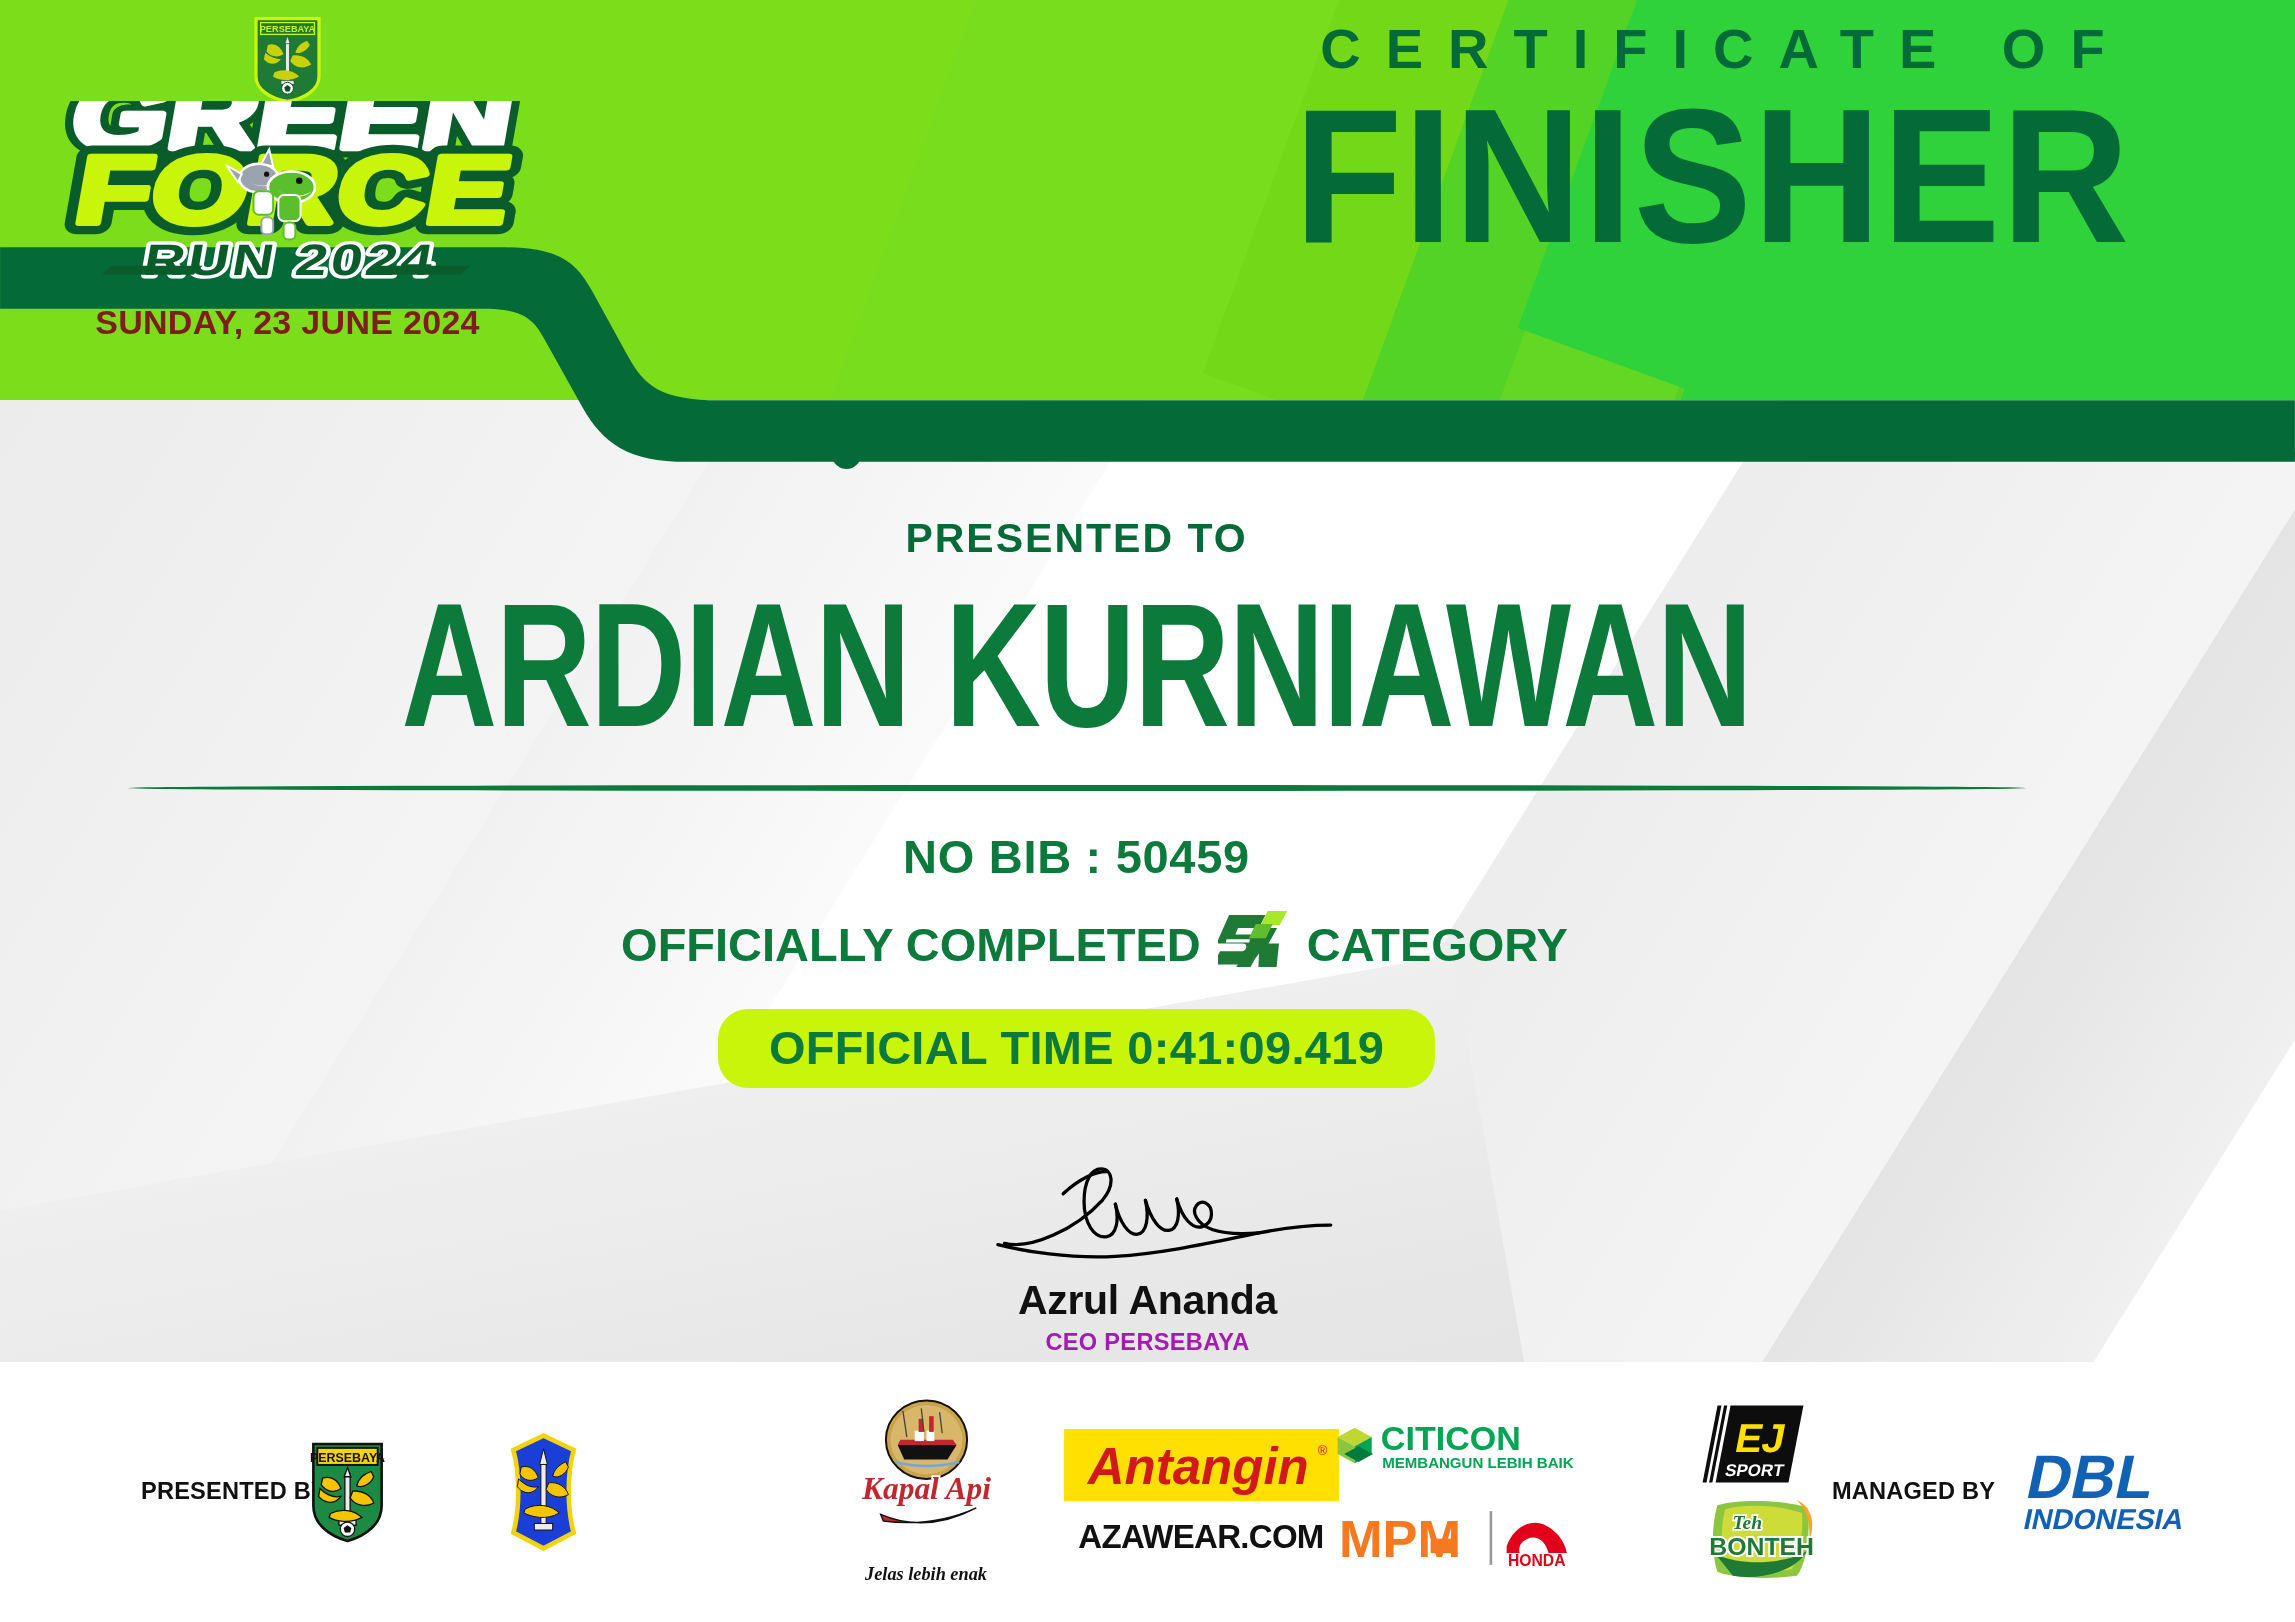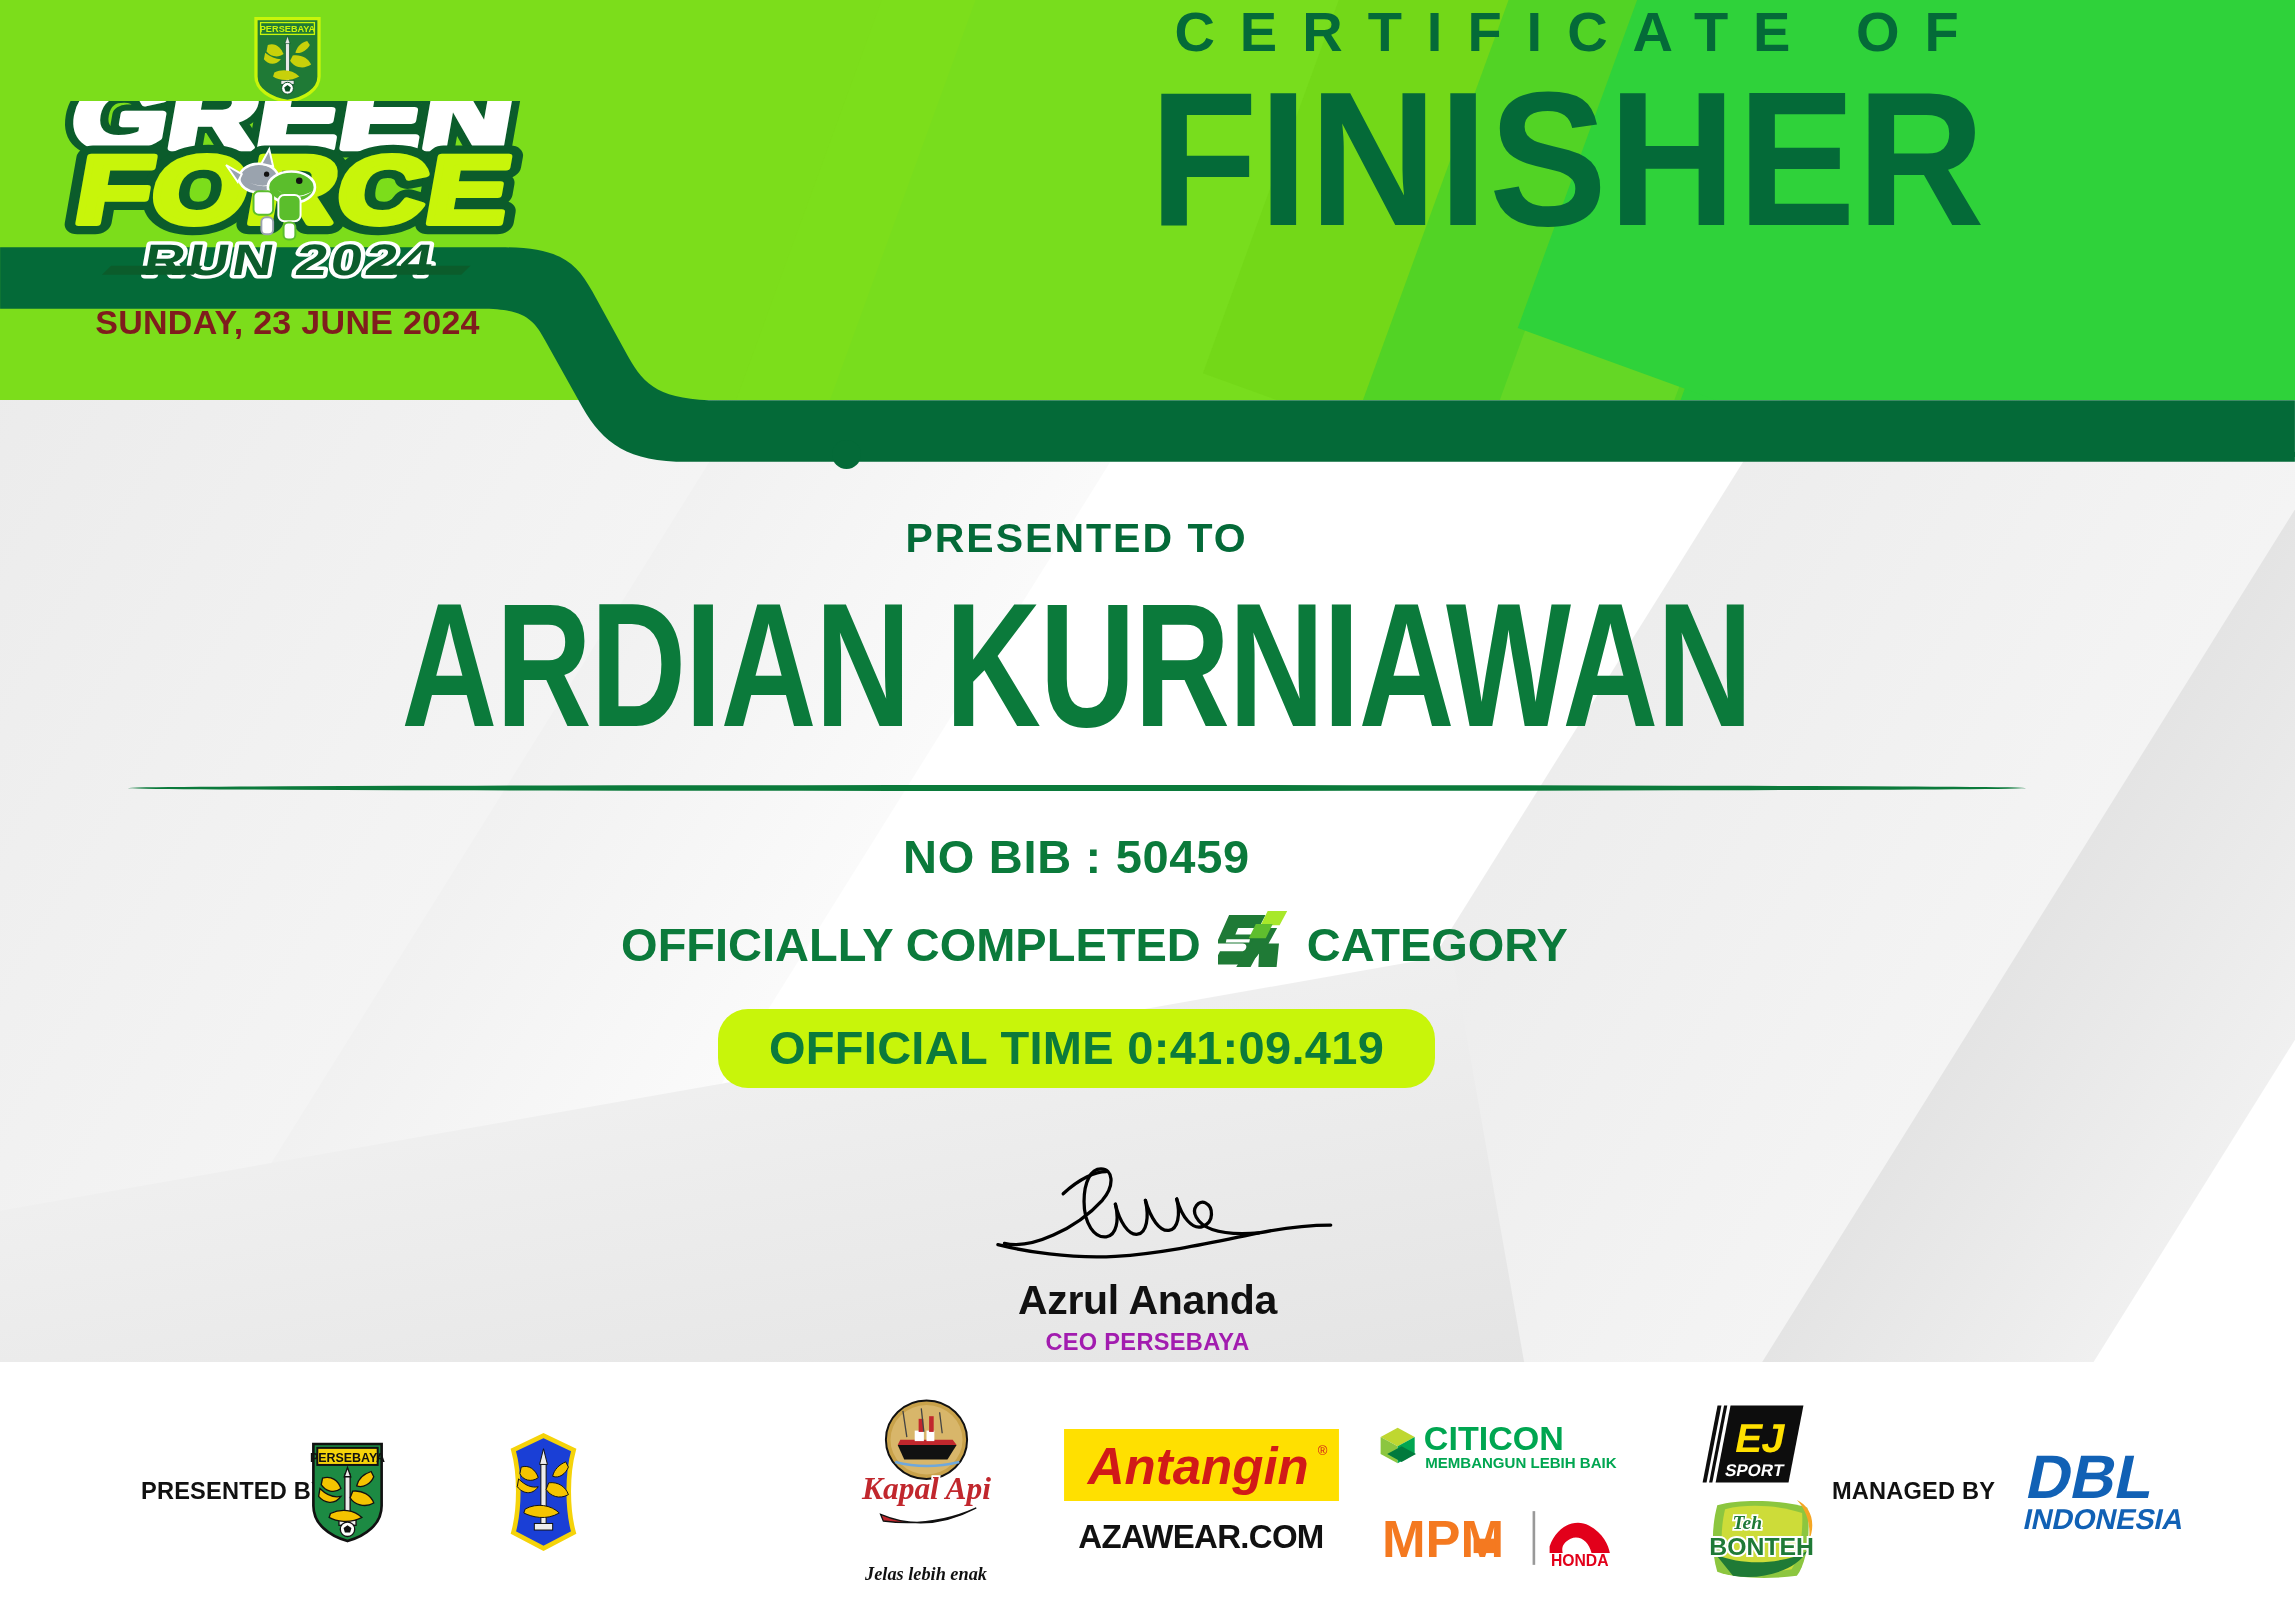--- a/index.html
+++ b/index.html
@@ -37,21 +37,21 @@
   .thin-rule{position:absolute;left:857px;top:452px;width:1438px;height:4.6px;background:#046A38;z-index:4;}
   .dot{position:absolute;left:832px;top:440px;width:29px;height:29px;border-radius:50%;background:#046A38;z-index:5;}
 
   
   .logo-block{position:absolute;left:39px;top:6.5px;width:497px;height:393px;z-index:6;text-align:center;}
   .crest{width:71px;height:88px;margin:9.2px auto 0;display:block;}
   .gf-logo{margin-top:-2.6px;}
   .gf-date{font-size:34px;font-weight:bold;color:#7f1d1d;letter-spacing:0.3px;margin-top:3.9px;font-family:"Liberation Sans",sans-serif;}
 
   
-  .title-wrap{position:absolute;right:19.6px;top:4px;width:1126px;text-align:left;z-index:6;}
+  .title-wrap{position:absolute;right:19.6px;top:21px;width:1126px;text-align:center;z-index:6;}
   .title-small{font-size:56px;font-weight:bold;color:#046A38;letter-spacing:25px;line-height:1;padding-left:25px;}
   .title-big{font-size:177px;font-weight:bold;color:#046A38;line-height:.92;letter-spacing:1.3px;margin-top:11.8px;transform:scaleY(1.08);transform-origin:top center;}
 
   
   .main{position:absolute;left:0;top:484px;width:2153px;height:903px;z-index:6;text-align:center;}
   .presented-to{font-size:41px;font-weight:bold;color:#046A38;letter-spacing:2px;margin-top:31px;}
   .winner-name{font-size:144px;font-weight:bold;color:#0B7A3B;line-height:1;margin-top:15.7px;transform:scaleY(1.22) scaleX(.92);transform-origin:center top;letter-spacing:-1.3px;}
   .divider{margin:63px auto 0;width:1898px;height:5.9px;background:#0B7A3B;border-radius:50%;}
   .nobib{font-size:47px;font-weight:bold;color:#0B7A3B;margin-top:38px;letter-spacing:0.7px;}
   .catline{font-size:47px;font-weight:bold;color:#0B7A3B;margin-top:27.5px;display:flex;align-items:center;justify-content:center;gap:17px;padding-left:36px;}
@@ -276,21 +276,21 @@
 
     <div class="f-row stackcol" style="left:1047px;width:308px;gap:17px;">
       <svg width="275" height="72" viewBox="0 0 420 110">
         <rect x="0" y="0" width="420" height="110" fill="#FFE000"></rect>
         <text x="205" y="84" font-family="Liberation Sans, sans-serif" font-style="italic" font-weight="bold" font-size="78" fill="#D11A18" text-anchor="middle">Antangin</text>
         <text x="395" y="40" font-family="Liberation Sans, sans-serif" font-size="20" fill="#D11A18" text-anchor="middle">®</text>
       </svg>
       <div class="az-txt">AZAWEAR.COM</div>
     </div>
 
-    <div class="f-row stackcol" style="left:1371px;width:275px;gap:32px;">
+    <div class="f-row stackcol" style="left:1322px;width:275px;gap:32px;align-items:flex-end;">
       <svg width="262" height="59" viewBox="0 0 400 90">
         <g transform="translate(4,6)">
           <polygon points="0,26 26,12 52,26 26,40" fill="#BFD730"></polygon>
           <polygon points="0,26 26,40 26,66 0,52" fill="#8CC63F"></polygon>
           <polygon points="26,40 52,26 52,52 26,66" fill="#00A651"></polygon>
           <polygon points="10,52 32,40 54,52 32,64" fill="#007A3D"></polygon>
         </g>
         <text x="70" y="52" font-family="Liberation Sans, sans-serif" font-weight="bold" font-size="52" fill="#00A651">CITICON</text>
         <text x="72" y="80" font-family="Liberation Sans, sans-serif" font-weight="bold" font-size="23" fill="#00A651">MEMBANGUN LEBIH BAIK</text>
       </svg>

